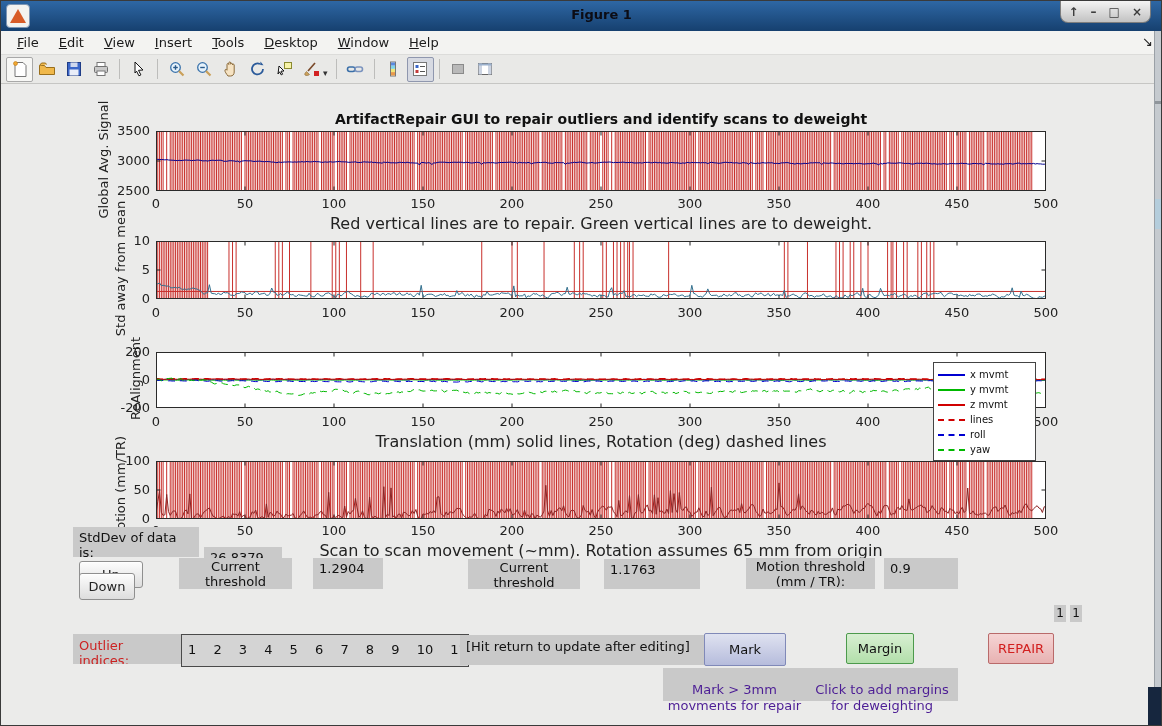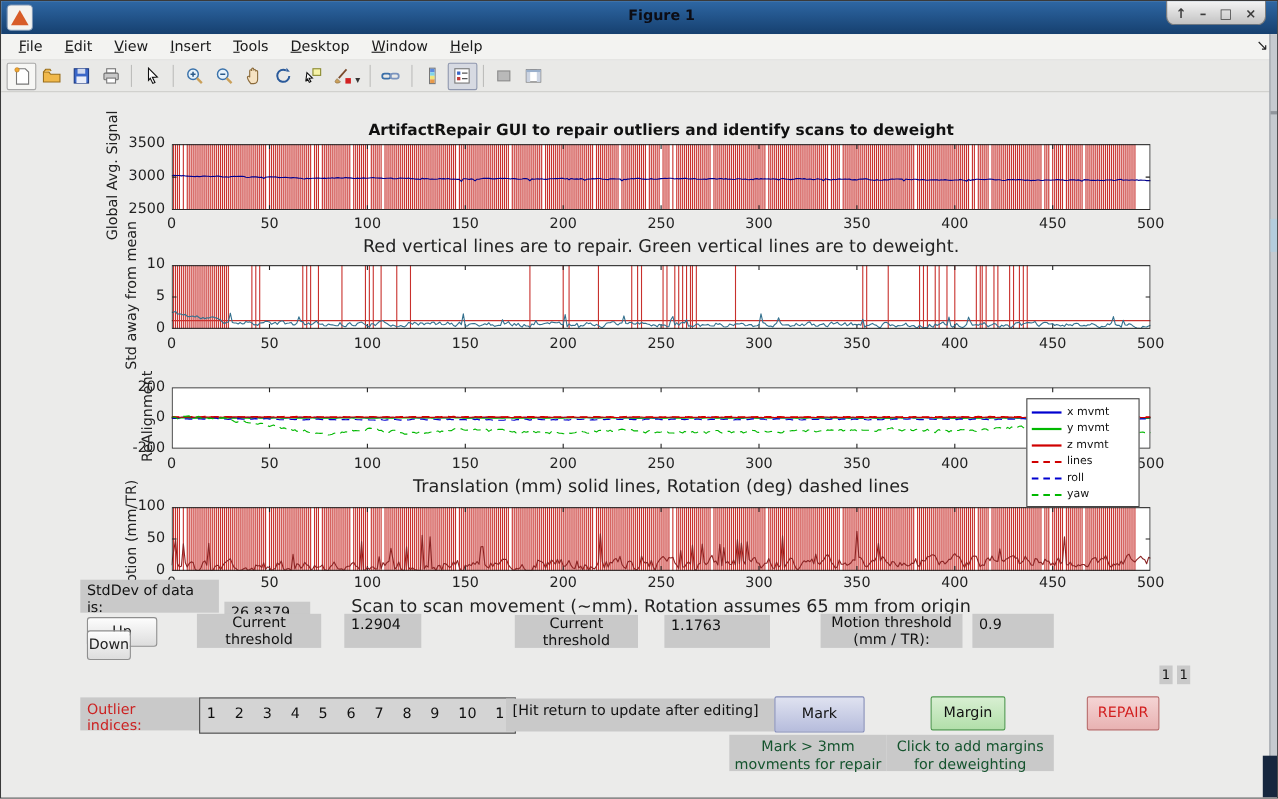--- a/index.html
+++ b/index.html
@@ -48,22 +48,22 @@
           border:1px solid #444;padding:4px 4px;z-index:5;}
   .lrow{display:flex;align-items:center;height:15px;}
   .lsample{width:27px;height:0;border-top-width:2px;margin-right:5px;flex:none;}
   .llabel{font-size:10px;color:#111;white-space:nowrap;}
   
   .gbox{position:absolute;background:#c9c9c9;font-size:13px;color:#111;padding:3px 6px;
         overflow:hidden;z-index:6;}
   .gbox.center{text-align:center;padding:1px 2px;line-height:15px;}
   .gbox.red{color:#cc2222;}
   .gbox.mini{padding:0;text-align:center;font-size:12px;line-height:16px;}
-  .gnote{position:absolute;background:#c9c9c9;font-size:13px;color:#14532d;text-align:center;
-         line-height:16px;padding-top:4px;z-index:6;}
+  .gnote{position:absolute;background:#c9c9c9;font-size:13px;color:#4c1d95;text-align:center;
+         line-height:16px;padding-top:14px;z-index:6;}
   .editbox{position:absolute;background:#d4d4d4;border:1px solid #4a4a4a;font-size:13px;color:#111;
            padding:7px 6px 0;word-spacing:13px;overflow:hidden;white-space:nowrap;z-index:6;}
   .btn3d,.btn-clip,.btn-margin,.btn-repair{position:absolute;display:flex;align-items:center;
       justify-content:center;font-family:inherit;font-size:13px;z-index:6;border-radius:3px;}
   .btn3d{background:linear-gradient(#fdfdfd,#dddddd);border:1px solid #8f8f8f;color:#222;
          box-shadow:inset 0 1px 0 #fff;}
   .btn-clip{background:linear-gradient(#dfe2f0,#b6bcdc);border:1px solid #8089b8;color:#111;border-radius:2px;}
   .btn-margin{background:linear-gradient(#d8efd2,#b2dfaa);border:1px solid #4c9a4c;color:#111;border-radius:2px;}
   .btn-repair{background:linear-gradient(#f5d4d4,#e8b2b2);border:1px solid #b96a6a;color:#d21f1f;border-radius:2px;}
   
@@ -1431,21 +1431,21 @@
       <div class="lrow">
         <span class="lsample" style="border-top-style: dashed; border-top-color: rgb(0, 184, 0);"></span>
         <span class="llabel">yaw</span>
       </div>
     </div>
 
   <div class="gbox" style="left:72px;top:526px;width:126px;height:30px">StdDev of data is:</div>
   <div class="gbox" style="left:203px;top:546px;width:78px;height:30px">26.8379</div>
 
   <button class="btn3d" style="left:78px;top:560px;width:64px;height:27px">Up</button>
-  <button class="btn3d" style="left:78px;top:572px;width:40px;height:27px">Down</button>
+  <button class="btn3d" style="left:78px;top:572px;width:56px;height:27px">Down</button>
 
   <div class="gbox center" style="left:178px;top:557px;width:113px;height:31px">Current threshold</div>
   <div class="gbox" style="left:312px;top:557px;width:70px;height:31px">1.2904</div>
 
   <div class="gbox center" style="left:467px;top:558px;width:112px;height:30px">Current threshold</div>
   <div class="gbox" style="left:603px;top:558px;width:96px;height:30px">1.1763</div>
 
   <div class="gbox center" style="left:745px;top:557px;width:129px;height:31px">Motion threshold (mm / TR):</div>
   <div class="gbox" style="left:883px;top:557px;width:74px;height:31px">0.9</div>
 

